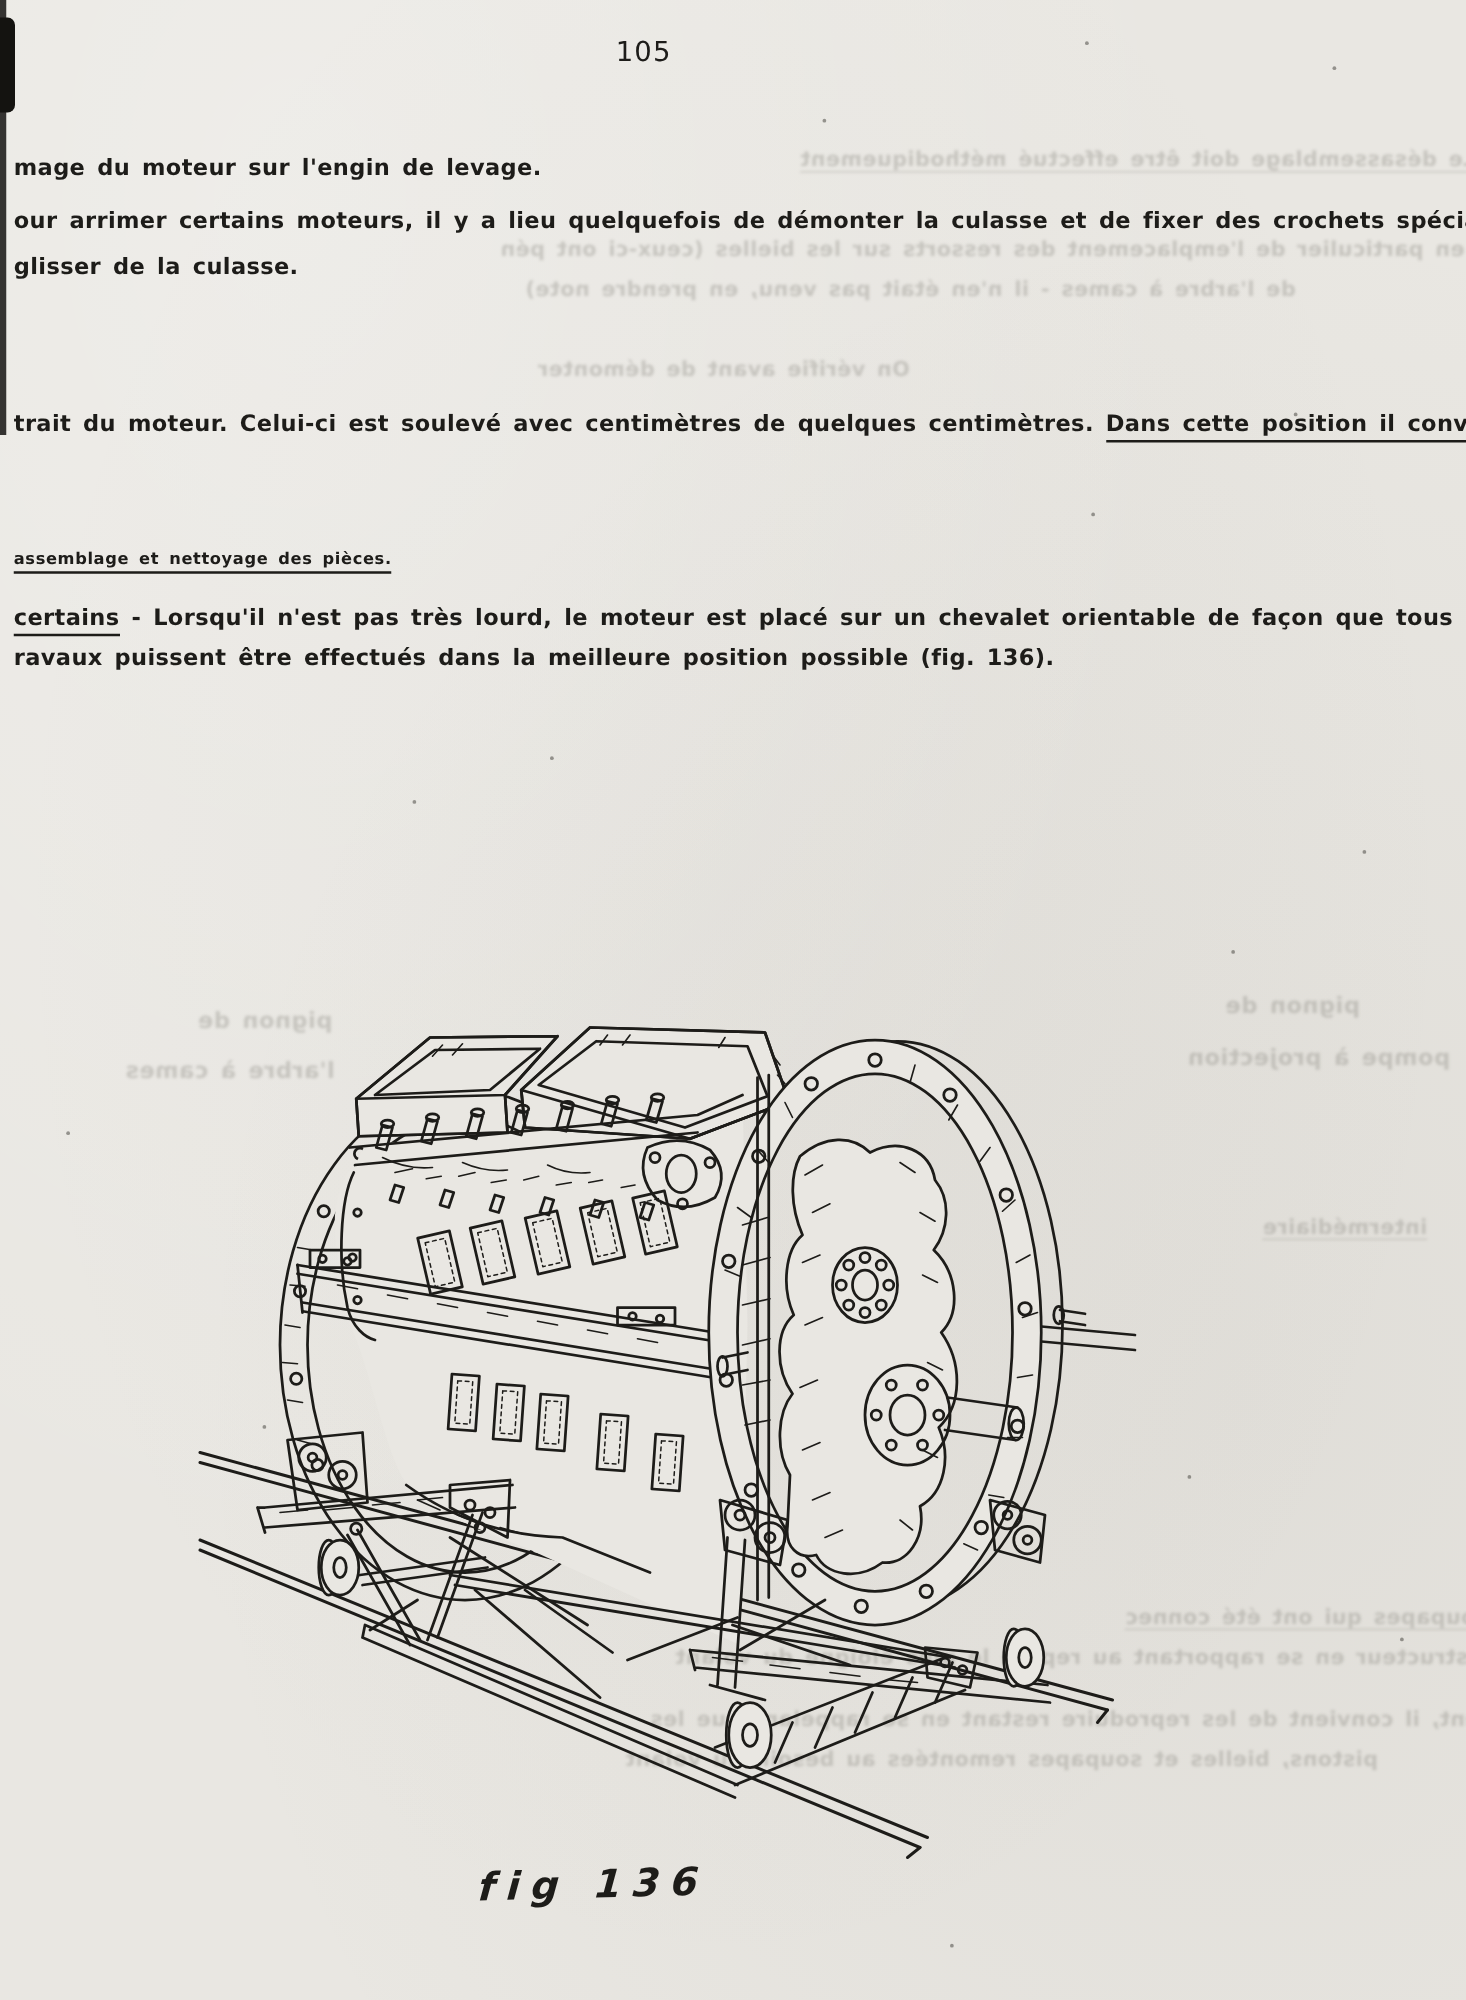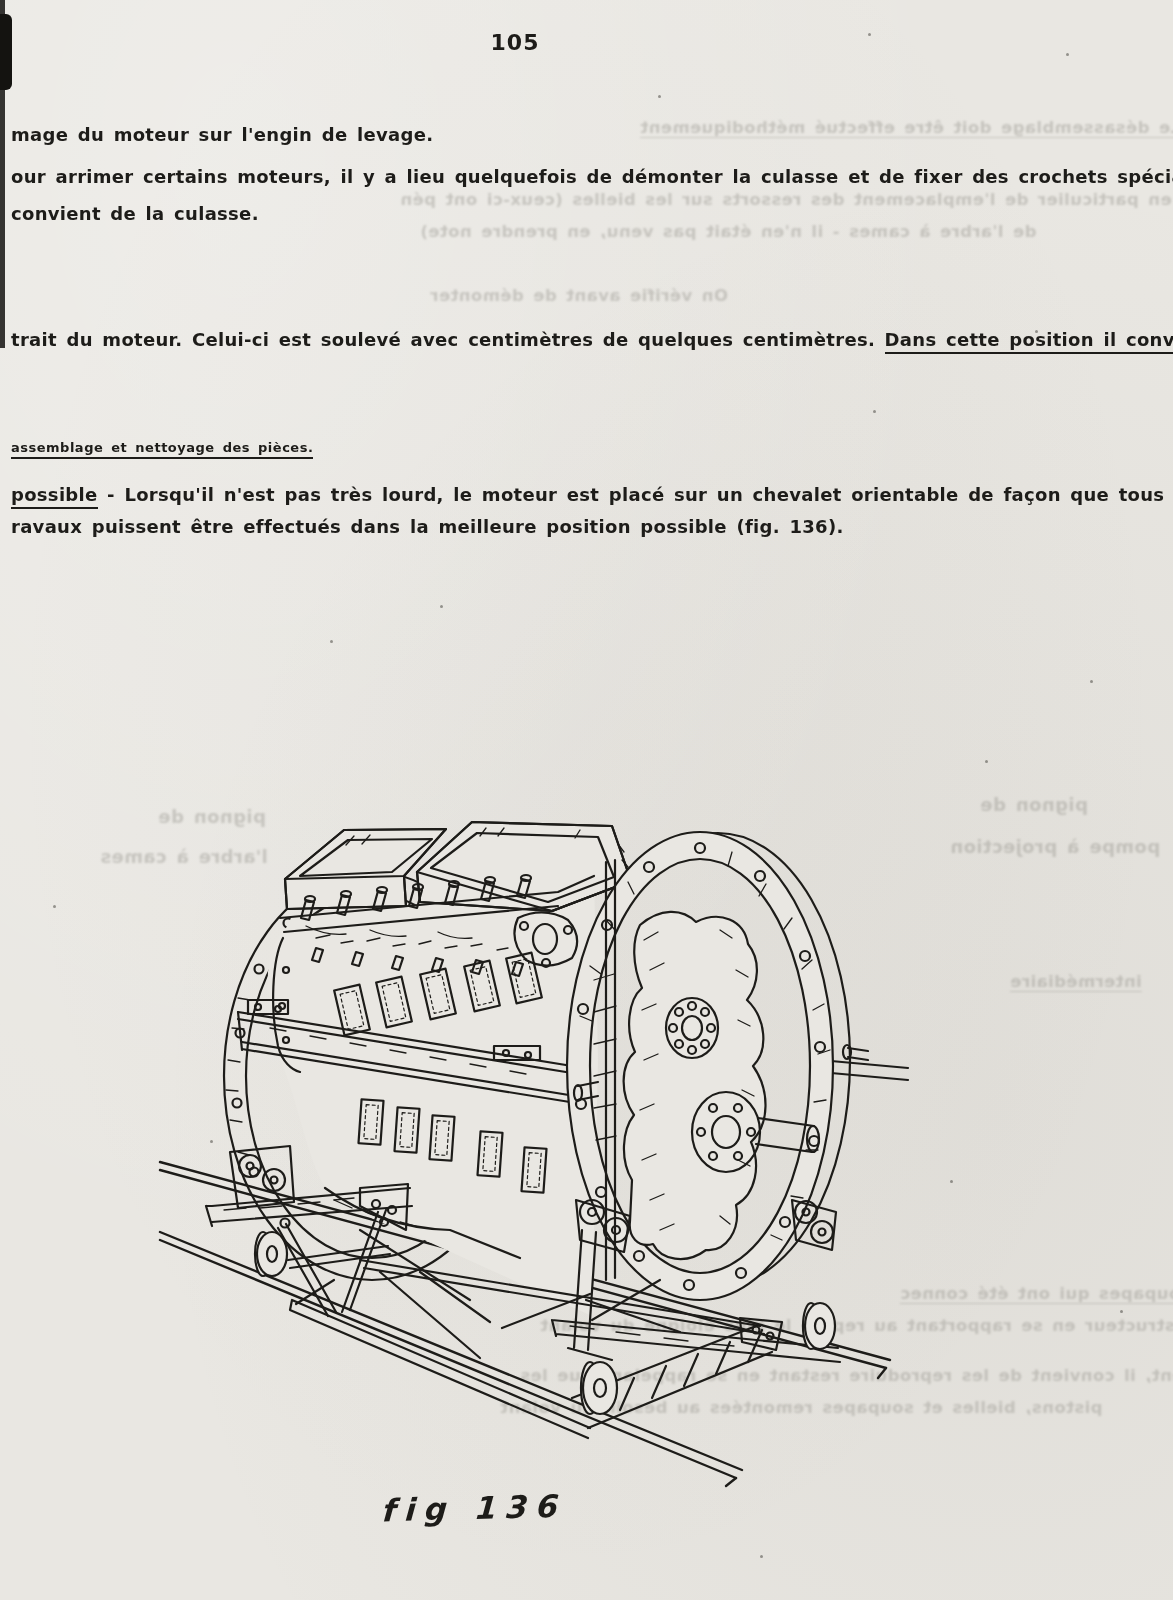--- a/index.html
+++ b/index.html
@@ -10,21 +10,21 @@
       radial-gradient(ellipse at 20% 10%, rgba(255,255,255,.25), rgba(0,0,0,0) 55%),
       radial-gradient(ellipse at 85% 70%, rgba(120,115,105,.08), rgba(0,0,0,0) 60%),
       radial-gradient(ellipse at 50% 45%, rgba(140,135,125,.05), rgba(0,0,0,0) 70%),
       #e9e7e2;
     overflow:hidden;
     font-family:"DejaVu Sans", sans-serif;
     color:#1d1c19;
   }
   .pagenum{
     position:absolute;top:30px;left:435px;width:160px;
-    text-align:center;font-size:22px;font-weight:700;letter-spacing:1px;
+    text-align:center;font-size:22px;font-weight:400;letter-spacing:1px;
   }
   .bodyline{
     position:absolute;left:11px;width:1173px;
     font-size:18px;font-weight:700;letter-spacing:.3px;word-spacing:3px;
     white-space:nowrap;
   }
   .u{border-bottom:2.5px solid #1d1c19;padding-bottom:2px;}
   .heading{
     font-size:13px;letter-spacing:.5px;
   }
@@ -65,24 +65,24 @@
   <div class="ghost" style="left:980px;top:794px;font-size:18px;">pignon de</div>
   <div class="ghost" style="left:950px;top:836px;font-size:18px;">pompe à projection</div>
   <div class="ghost u2" style="left:1010px;top:972px;">intermédiaire</div>
   <div class="ghost u2" style="left:900px;top:1284px;">des soupapes qui ont été connec</div>
   <div class="ghost" style="left:540px;top:1316px;">le constructeur en se rapportant au repère le plus éloigné du volant</div>
   <div class="ghost" style="left:520px;top:1366px;">Lorsque les repères comprennent, il convient de les reproduire restant en se rappelant que les</div>
   <div class="ghost" style="left:500px;top:1398px;">pistons, bielles et soupapes remontées au besoin du volant</div>
 
   <div class="bodyline" style="top:124px"><span>mage du moteur sur l'engin de levage.</span></div>
   <div class="bodyline" style="top:166px"><span>our arrimer certains moteurs, il y a lieu quelquefois de démonter la culasse et de fixer des crochets spéciaux</span></div>
-  <div class="bodyline" style="top:203px"><span>convient de la culasse.</span></div>
+  <div class="bodyline" style="top:203px"><span>glisser de la culasse.</span></div>
   <div class="bodyline" style="top:329px"><span>trait du moteur. Celui-ci est soulevé avec centimètres de quelques centimètres. </span><span class="u">Dans cette position il convient</span></div>
   <div class="bodyline heading" style="top:440px"><span class="u">assemblage et nettoyage des pièces.</span></div>
-  <div class="bodyline" style="top:484px"><span class="u">possible</span><span> - Lorsqu'il n'est pas très lourd, le moteur est placé sur un chevalet orientable de façon que tous</span></div>
+  <div class="bodyline" style="top:484px"><span class="u">certains</span><span> - Lorsqu'il n'est pas très lourd, le moteur est placé sur un chevalet orientable de façon que tous</span></div>
   <div class="bodyline" style="top:516px"><span>ravaux puissent être effectués dans la meilleure position possible (fig. 136).</span></div>
 
   <svg class="fig" width="800" height="760" viewBox="0 0 800 760">
     <g stroke="#1d1c19" fill="none" stroke-width="2.2" stroke-linecap="round" stroke-linejoin="round">
 
       <g stroke-width="2.4">
         <path d="M40,402 L770,600"></path>
           <path d="M40,410 L766,608"></path>
         <path d="M766,608 L758,618"></path>
         <path d="M40,472 L622,710"></path>

